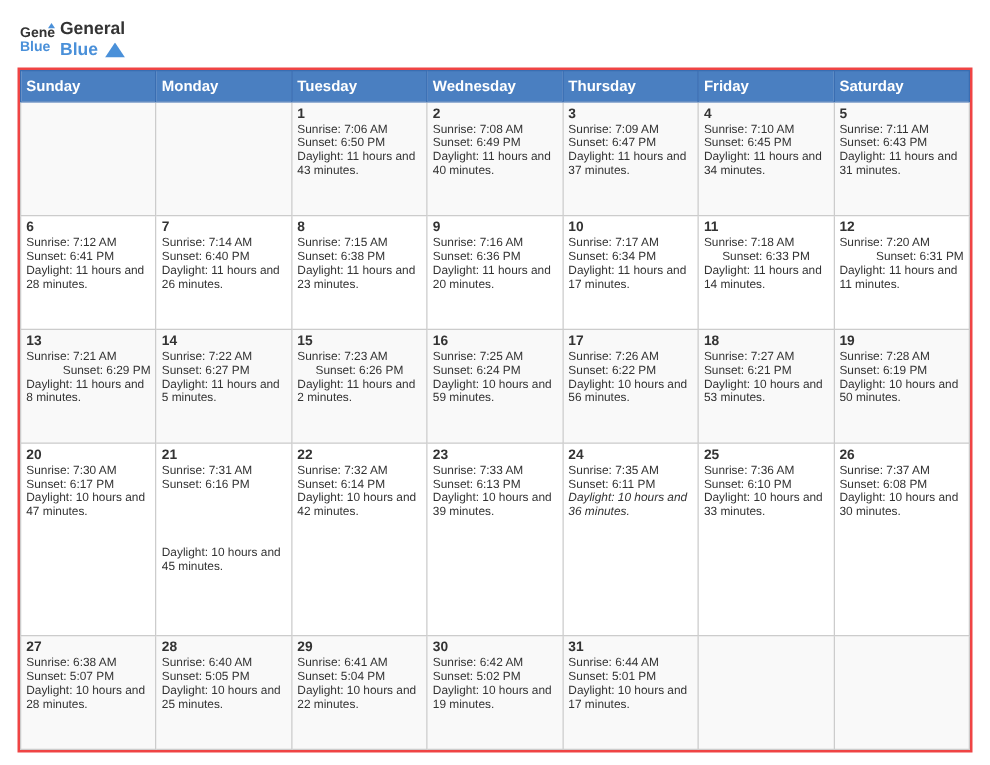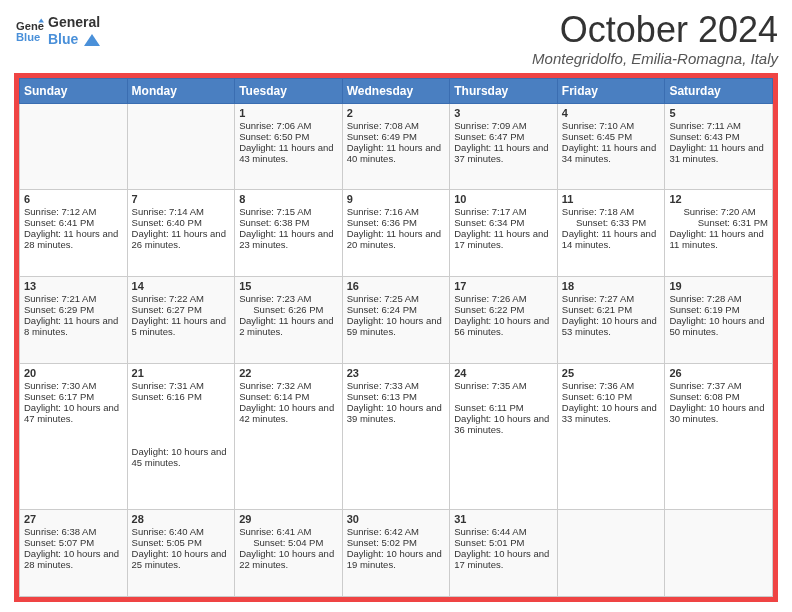--- a/index.html
+++ b/index.html
@@ -42,21 +42,21 @@
       color: #333;
       line-height: 1.1;
     }
     .subtitle {
       font-size: 15px;
       color: #555;
       font-style: italic;
     }
     .calendar {
       flex: 1;
-      border: 5px solid #ef4444;
+      border: 2px solid #ef4444;
       border-collapse: collapse;
       width: 100%;
     }
     .calendar table {
       width: 100%;
       border-collapse: collapse;
       height: 100%;
     }
     .calendar thead tr th {
       background: #4a7fc1;
@@ -108,24 +108,20 @@
       </svg>
       <div style="margin-left:4px;">
         <div style="font-size:14px;font-weight:bold;color:#333;line-height:1.2;">General</div>
         <div style="font-size:14px;font-weight:bold;color:#4a90d9;line-height:1.2;">Blue
           <svg width="16" height="12" viewBox="0 0 16 12" style="vertical-align:middle;margin-left:2px;">
             <polygon points="0,12 8,0 16,12" fill="#4a90d9"></polygon>
           </svg>
         </div>
       </div>
     </div>
-    <div class="title-block">
-      <div class="main-title">October 2024</div>
-      <div class="subtitle">Montegridolfo, Emilia-Romagna, Italy</div>
-    </div>
   </div>
 
   <div class="calendar">
     <table>
       <thead>
         <tr>
           <th>Sunday</th>
           <th>Monday</th>
           <th>Tuesday</th>
           <th>Wednesday</th>
@@ -201,30 +197,30 @@
               <span style="display: block;">Daylight: 11 hours and 17 minutes.</span>
             </td>
             <td>
               <span class="day-num">11</span>
               <span style="display: block;">Sunrise: 7:18 AM</span>
               <span style="display: block; text-align: center;">Sunset: 6:33 PM</span>
               <span style="display: block;">Daylight: 11 hours and 14 minutes.</span>
             </td>
             <td>
               <span class="day-num">12</span>
-              <span style="display: block; margin-left: 14px;">Sunrise: 7:20 AM</span>
+              <span style="display: block;">Sunrise: 7:20 AM</span>
               <span style="display: block; text-align: right;">Sunset: 6:31 PM</span>
               <span style="display: block;">Daylight: 11 hours and 11 minutes.</span>
             </td>
           </tr>
           <tr>
             <td>
               <span class="day-num">13</span>
               <span style="display: block;">Sunrise: 7:21 AM</span>
-              <span style="display: block;">Sunset: 6:29 PM</span>
+              <span style="display: block; text-align: right;">Sunset: 6:29 PM</span>
               <span style="display: block;">Daylight: 11 hours and 8 minutes.</span>
             </td>
             <td>
               <span class="day-num">14</span>
               <span style="display: block;">Sunrise: 7:22 AM</span>
               <span style="display: block;">Sunset: 6:27 PM</span>
               <span style="display: block;">Daylight: 11 hours and 5 minutes.</span>
             </td>
             <td>
               <span class="day-num">15</span>
@@ -278,22 +274,22 @@
             </td>
             <td>
               <span class="day-num">23</span>
               <span style="display: block;">Sunrise: 7:33 AM</span>
               <span style="display: block;">Sunset: 6:13 PM</span>
               <span style="display: block;">Daylight: 10 hours and 39 minutes.</span>
             </td>
             <td>
               <span class="day-num">24</span>
               <span style="display: block;">Sunrise: 7:35 AM</span>
-              <span style="display: block; margin-top: 11px;">Sunset: 6:11 PM</span>
-              <span style="display: block;">Daylight: 10 hours and 36 minutes.</span>
+              <span style="display: block;">Sunset: 6:11 PM</span>
+              <span style="display: block; font-style: italic;">Daylight: 10 hours and 36 minutes.</span>
             </td>
             <td>
               <span class="day-num">25</span>
               <span style="display: block;">Sunrise: 7:36 AM</span>
               <span style="display: block;">Sunset: 6:10 PM</span>
               <span style="display: block;">Daylight: 10 hours and 33 minutes.</span>
             </td>
             <td>
               <span class="day-num">26</span>
               <span style="display: block;">Sunrise: 7:37 AM</span>
@@ -310,21 +306,21 @@
             </td>
             <td>
               <span class="day-num">28</span>
               <span style="display: block;">Sunrise: 6:40 AM</span>
               <span style="display: block;">Sunset: 5:05 PM</span>
               <span style="display: block;">Daylight: 10 hours and 25 minutes.</span>
             </td>
             <td>
               <span class="day-num">29</span>
               <span style="display: block;">Sunrise: 6:41 AM</span>
-              <span style="display: block; margin-left: 14px;">Sunset: 5:04 PM</span>
+              <span style="display: block;">Sunset: 5:04 PM</span>
               <span style="display: block;">Daylight: 10 hours and 22 minutes.</span>
             </td>
             <td>
               <span class="day-num">30</span>
               <span style="display: block;">Sunrise: 6:42 AM</span>
               <span style="display: block;">Sunset: 5:02 PM</span>
               <span style="display: block;">Daylight: 10 hours and 19 minutes.</span>
             </td>
             <td>
               <span class="day-num">31</span>

